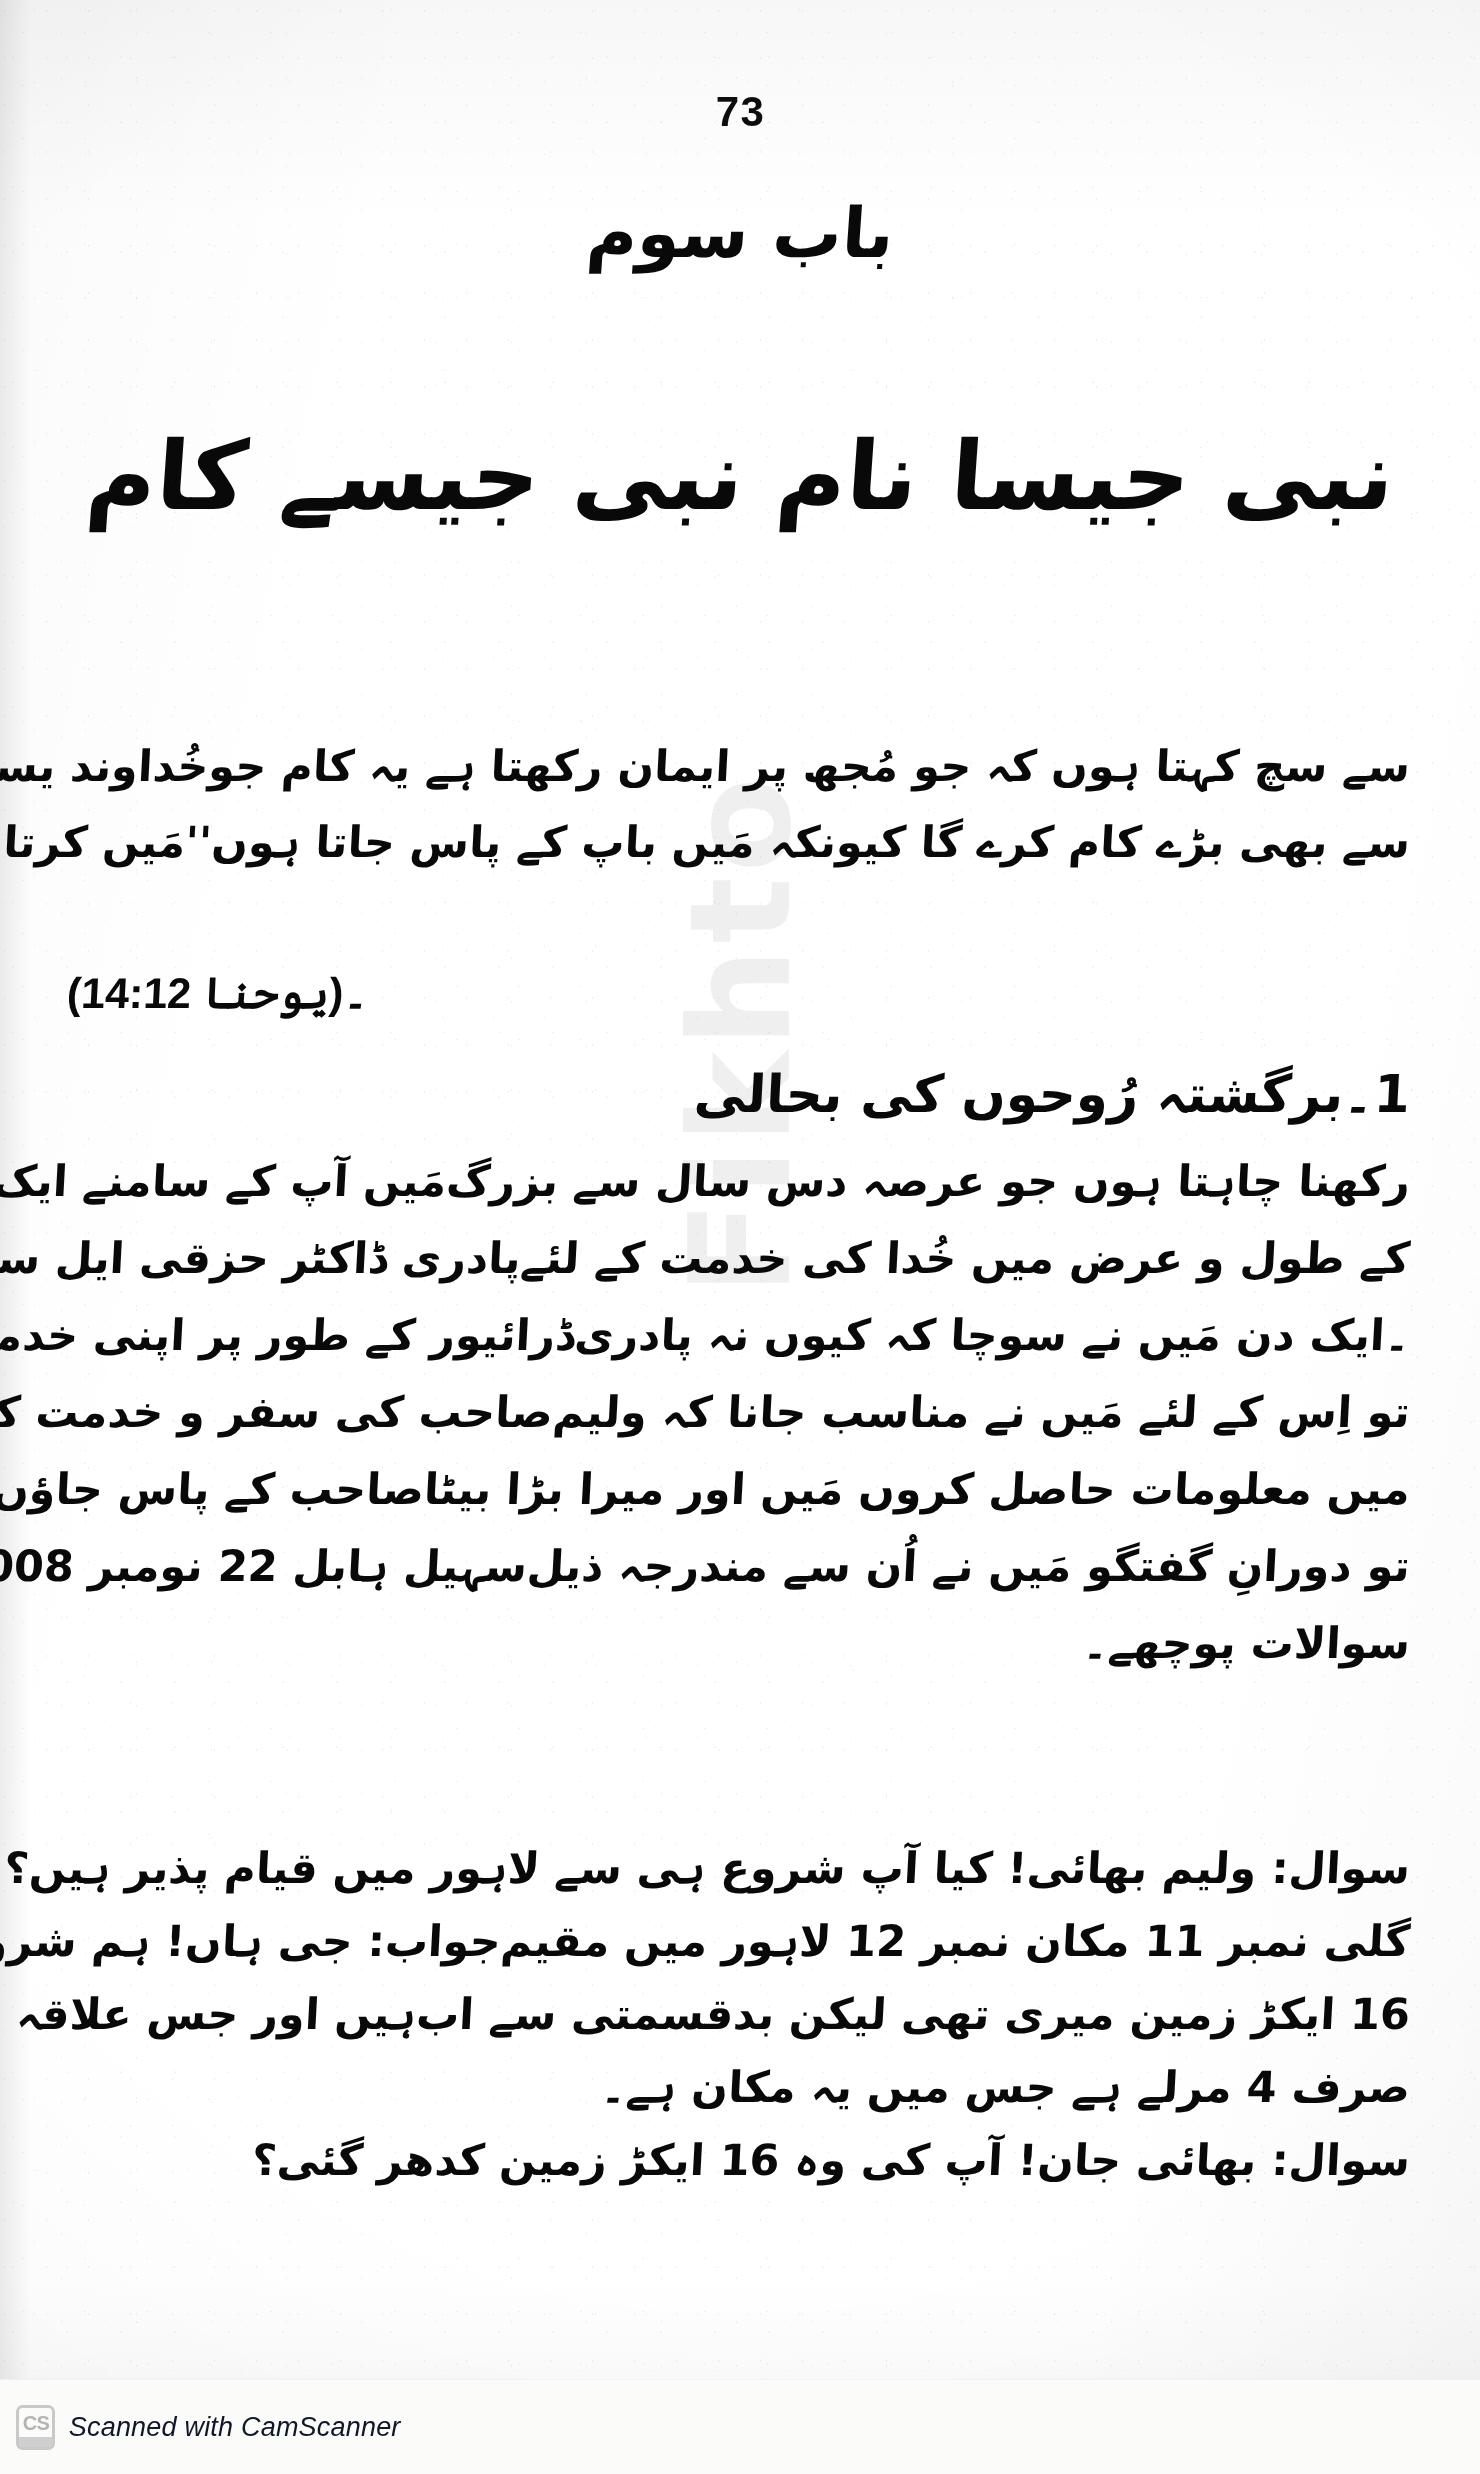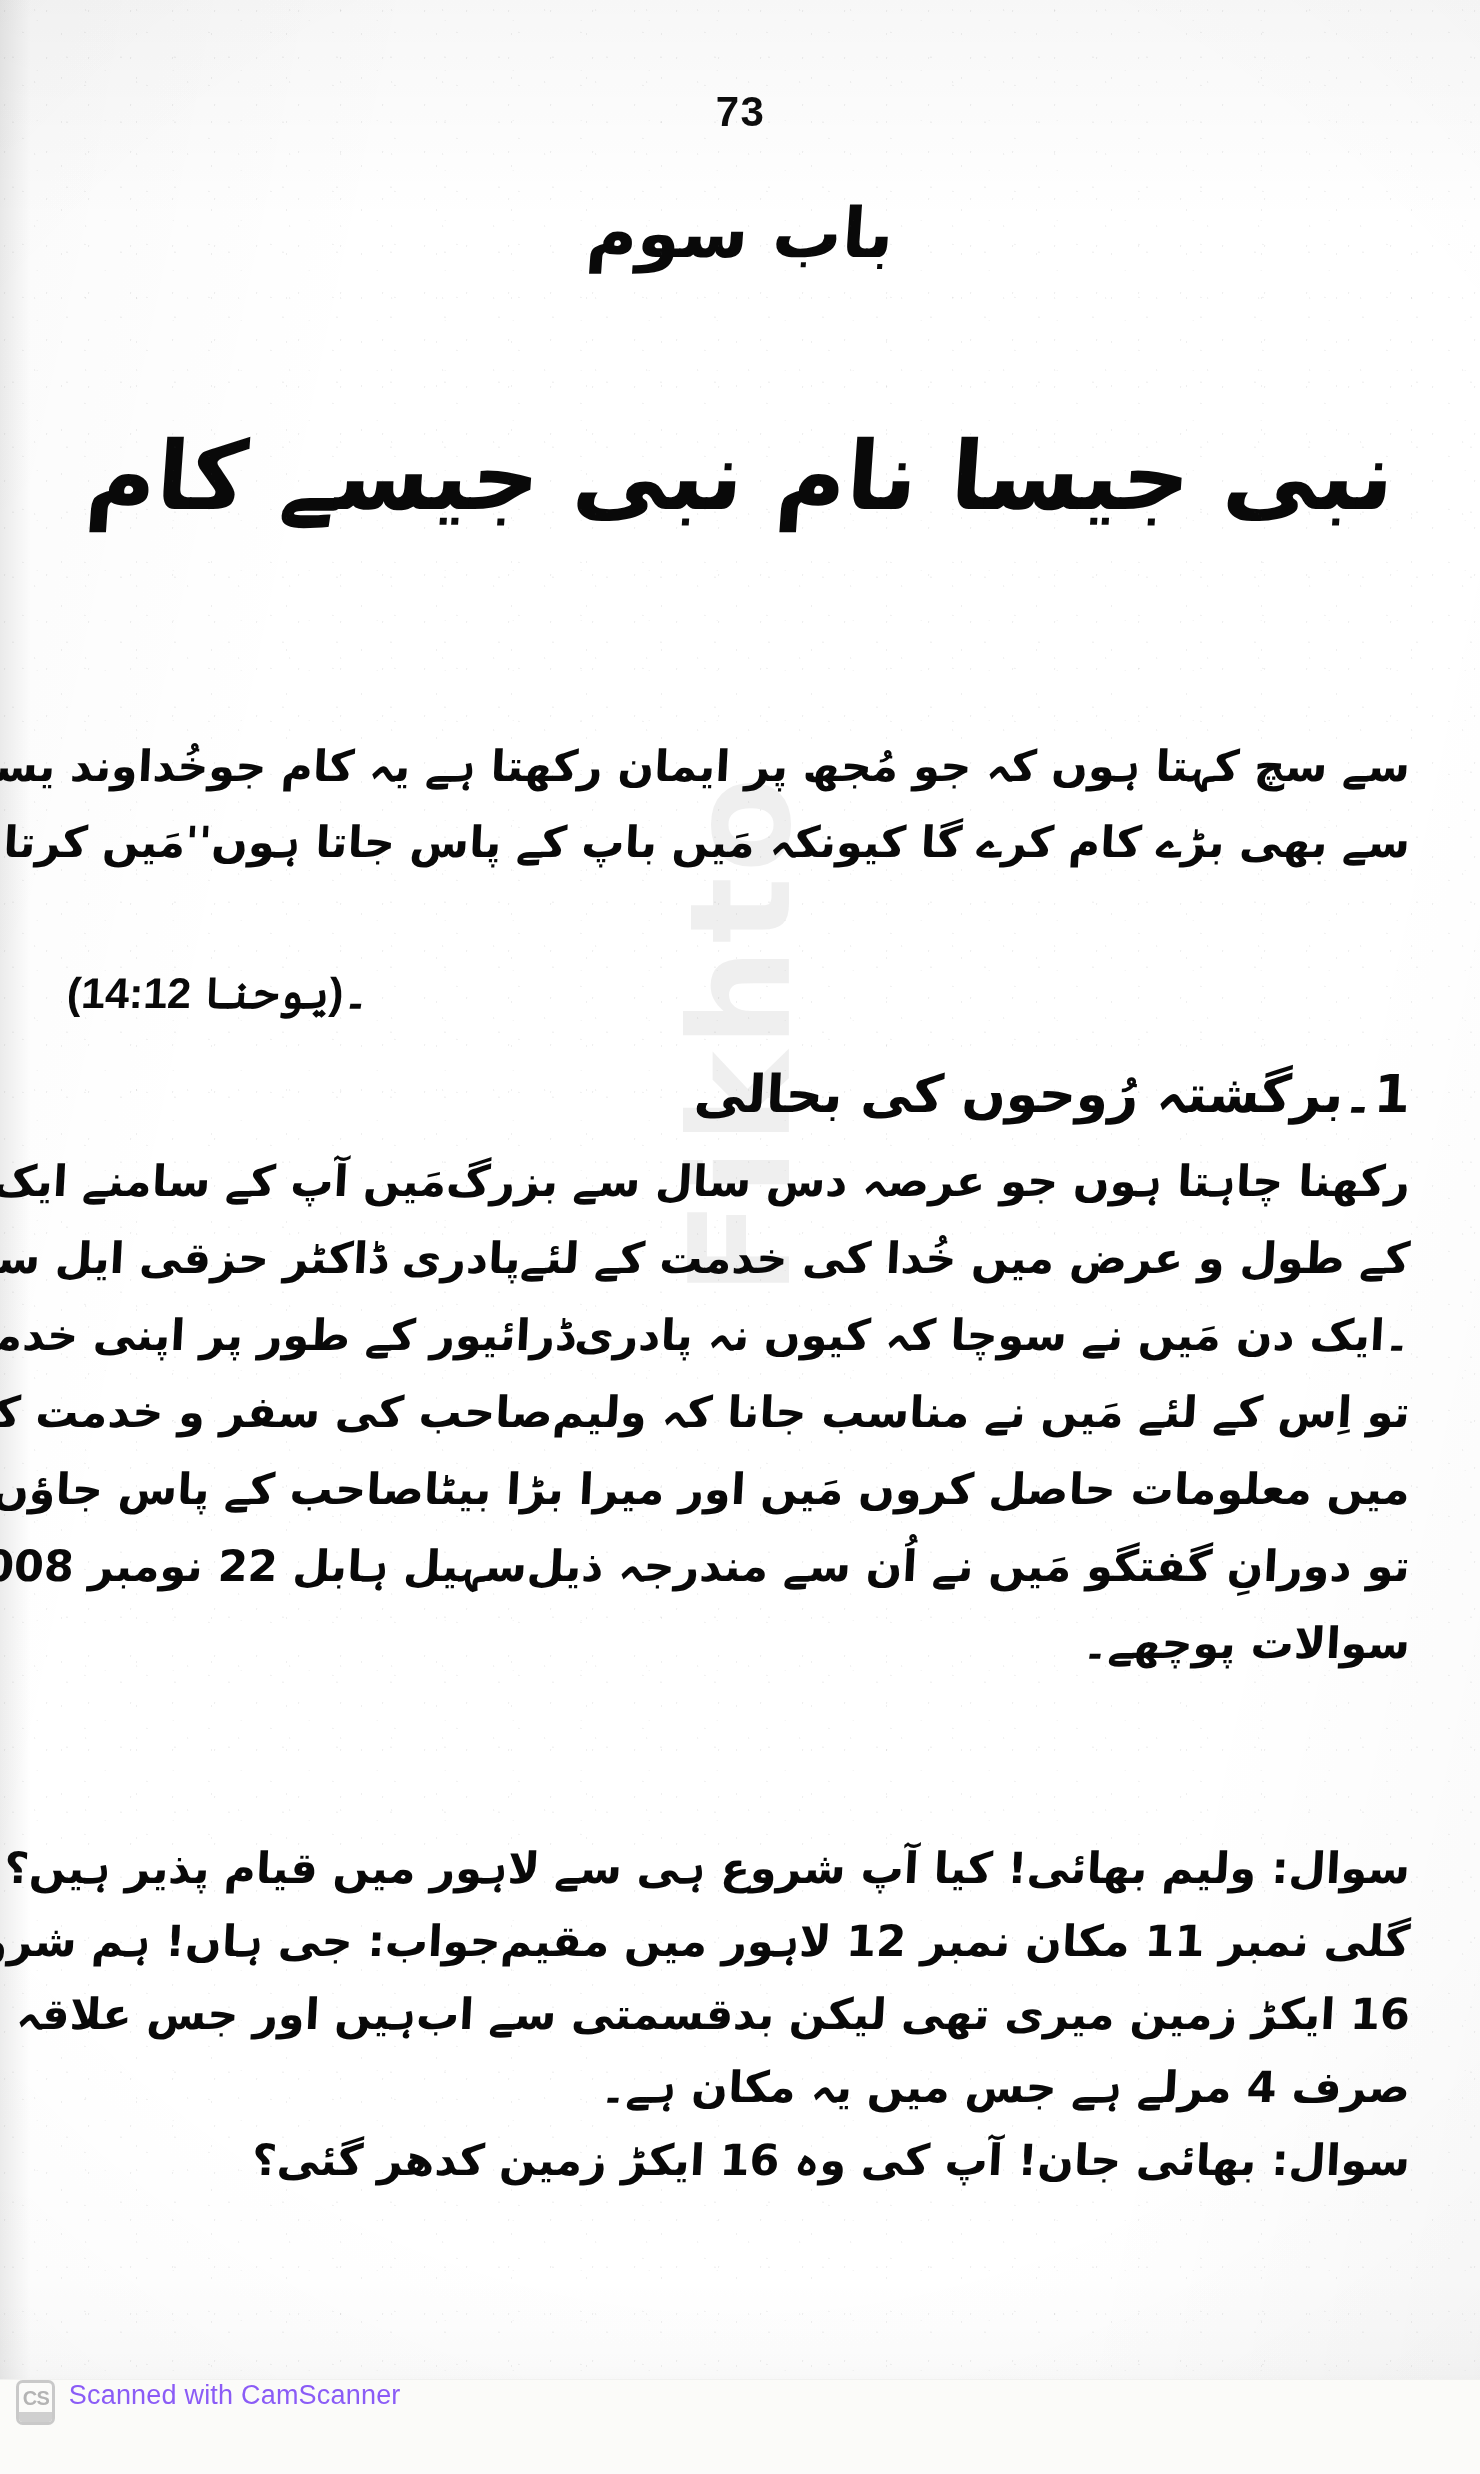--- a/index.html
+++ b/index.html
@@ -184,21 +184,21 @@
 
   
   .footer {
     position: absolute;
     left: 0; right: 0;
     bottom: 0;
     height: 95px;
     background: #fbfbf9;
     border-top: 0.7px solid rgba(0,0,0,0.04);
     display: flex;
-    align-items: flex-start;
+    align-items: center;
     gap: 13.4px;
     padding-left: 16.4px;
     z-index: 8;
   }
   .cs-badge {
     width: 39px;
     height: 45px;
     border: 3px solid #c9c9c9;
     border-radius: 6.7px;
     position: relative;
@@ -220,22 +220,23 @@
   }
   .cs-badge .cs-foot {
     position: absolute;
     left: 0; right: 0; bottom: 0;
     height: 9.7px;
     background: #cfcfcf;
   }
   .footer-text {
     font-family: "Liberation Sans", sans-serif;
     font-size: 27px;
-    color: #8b5cf6;
+    color: #0f172a;
     letter-spacing: 0.2px;
+    font-style: italic;
   }
 </style>
 </head>
 <body>
 
 <div class="page">
 
   <div class="watermark">Fikhto</div>
 
   <div class="content">

